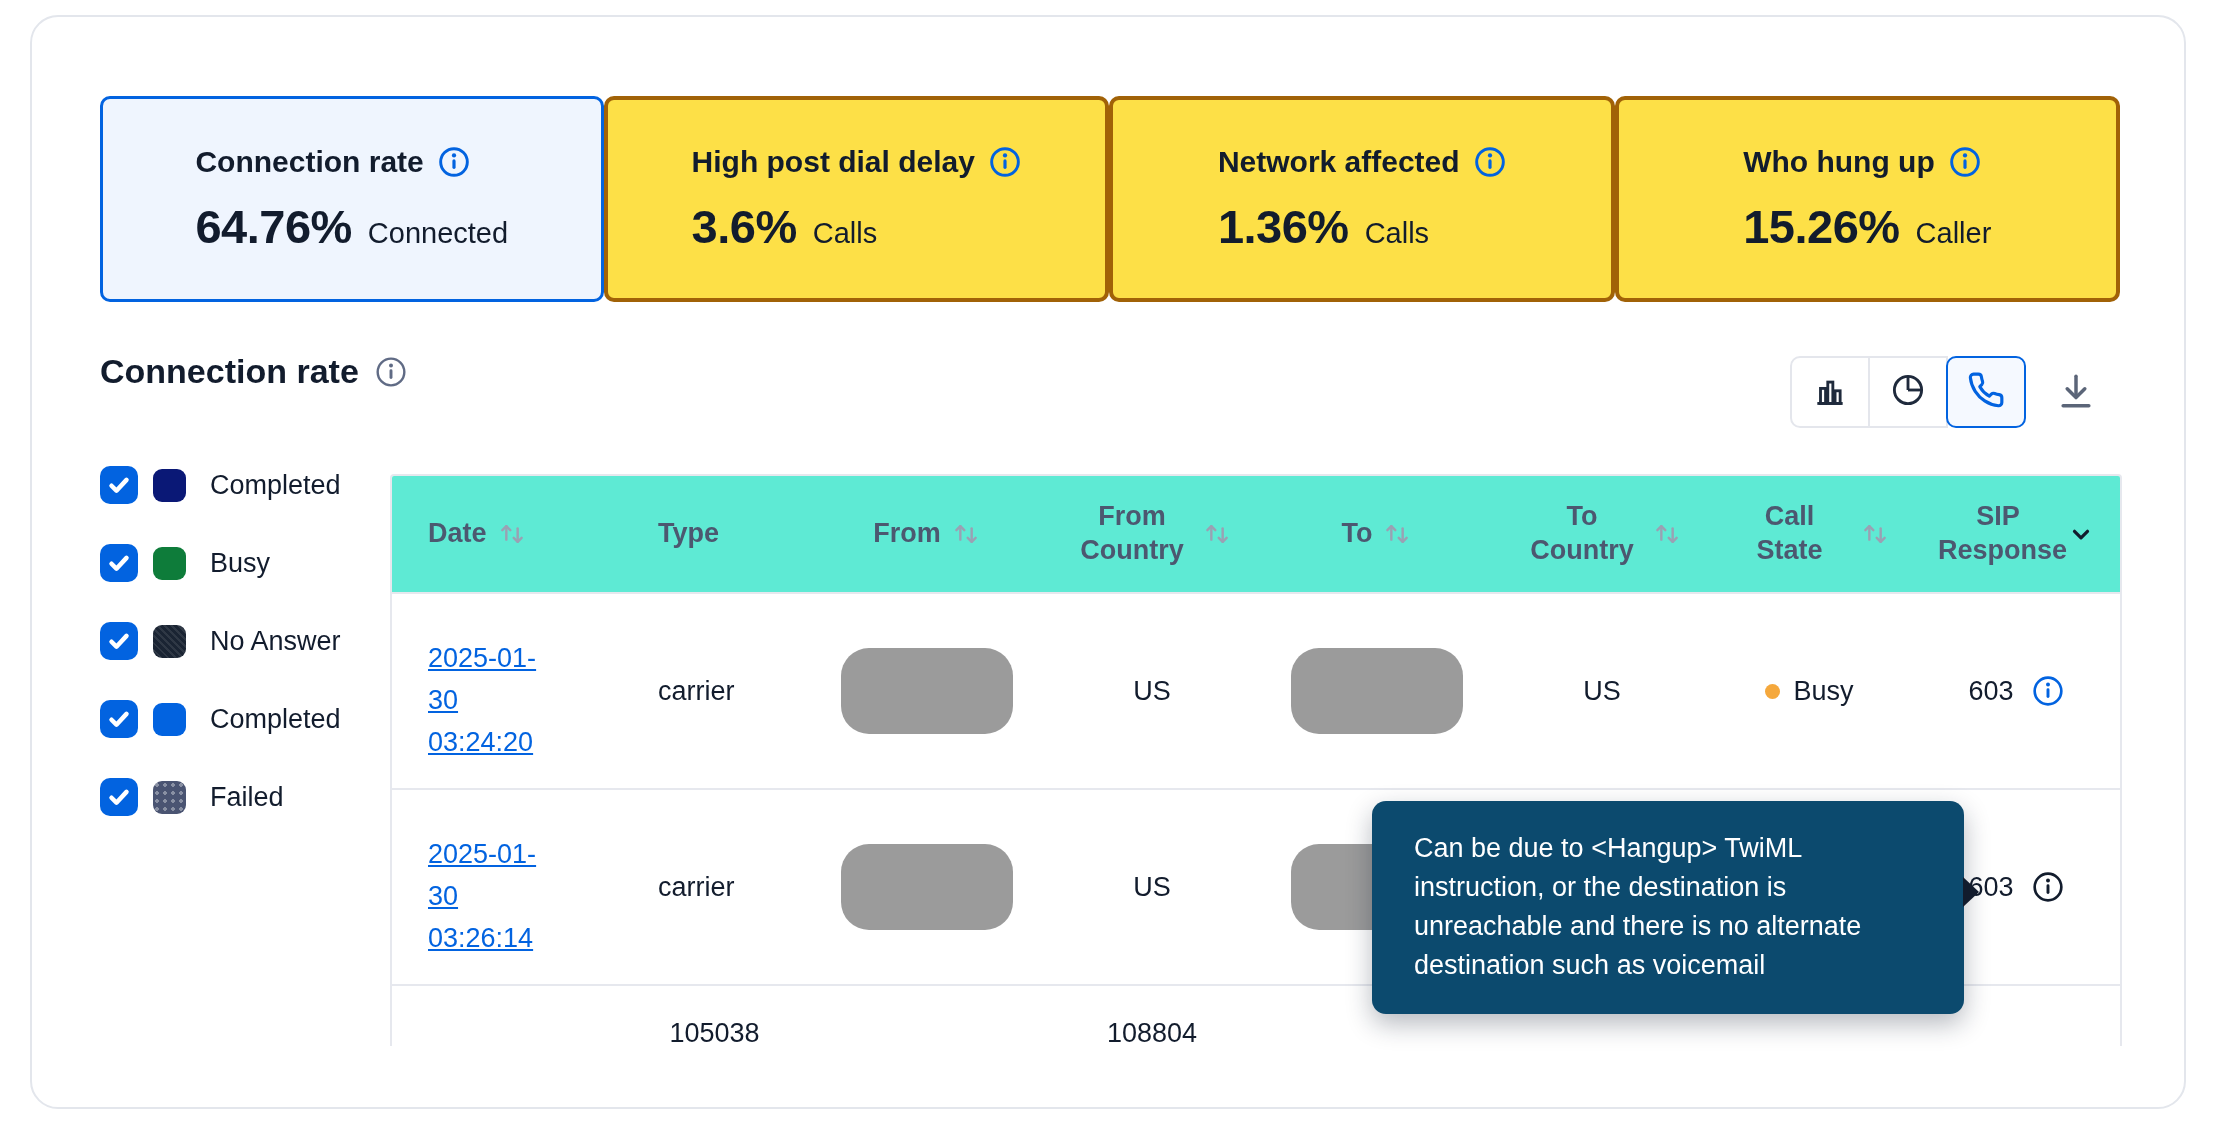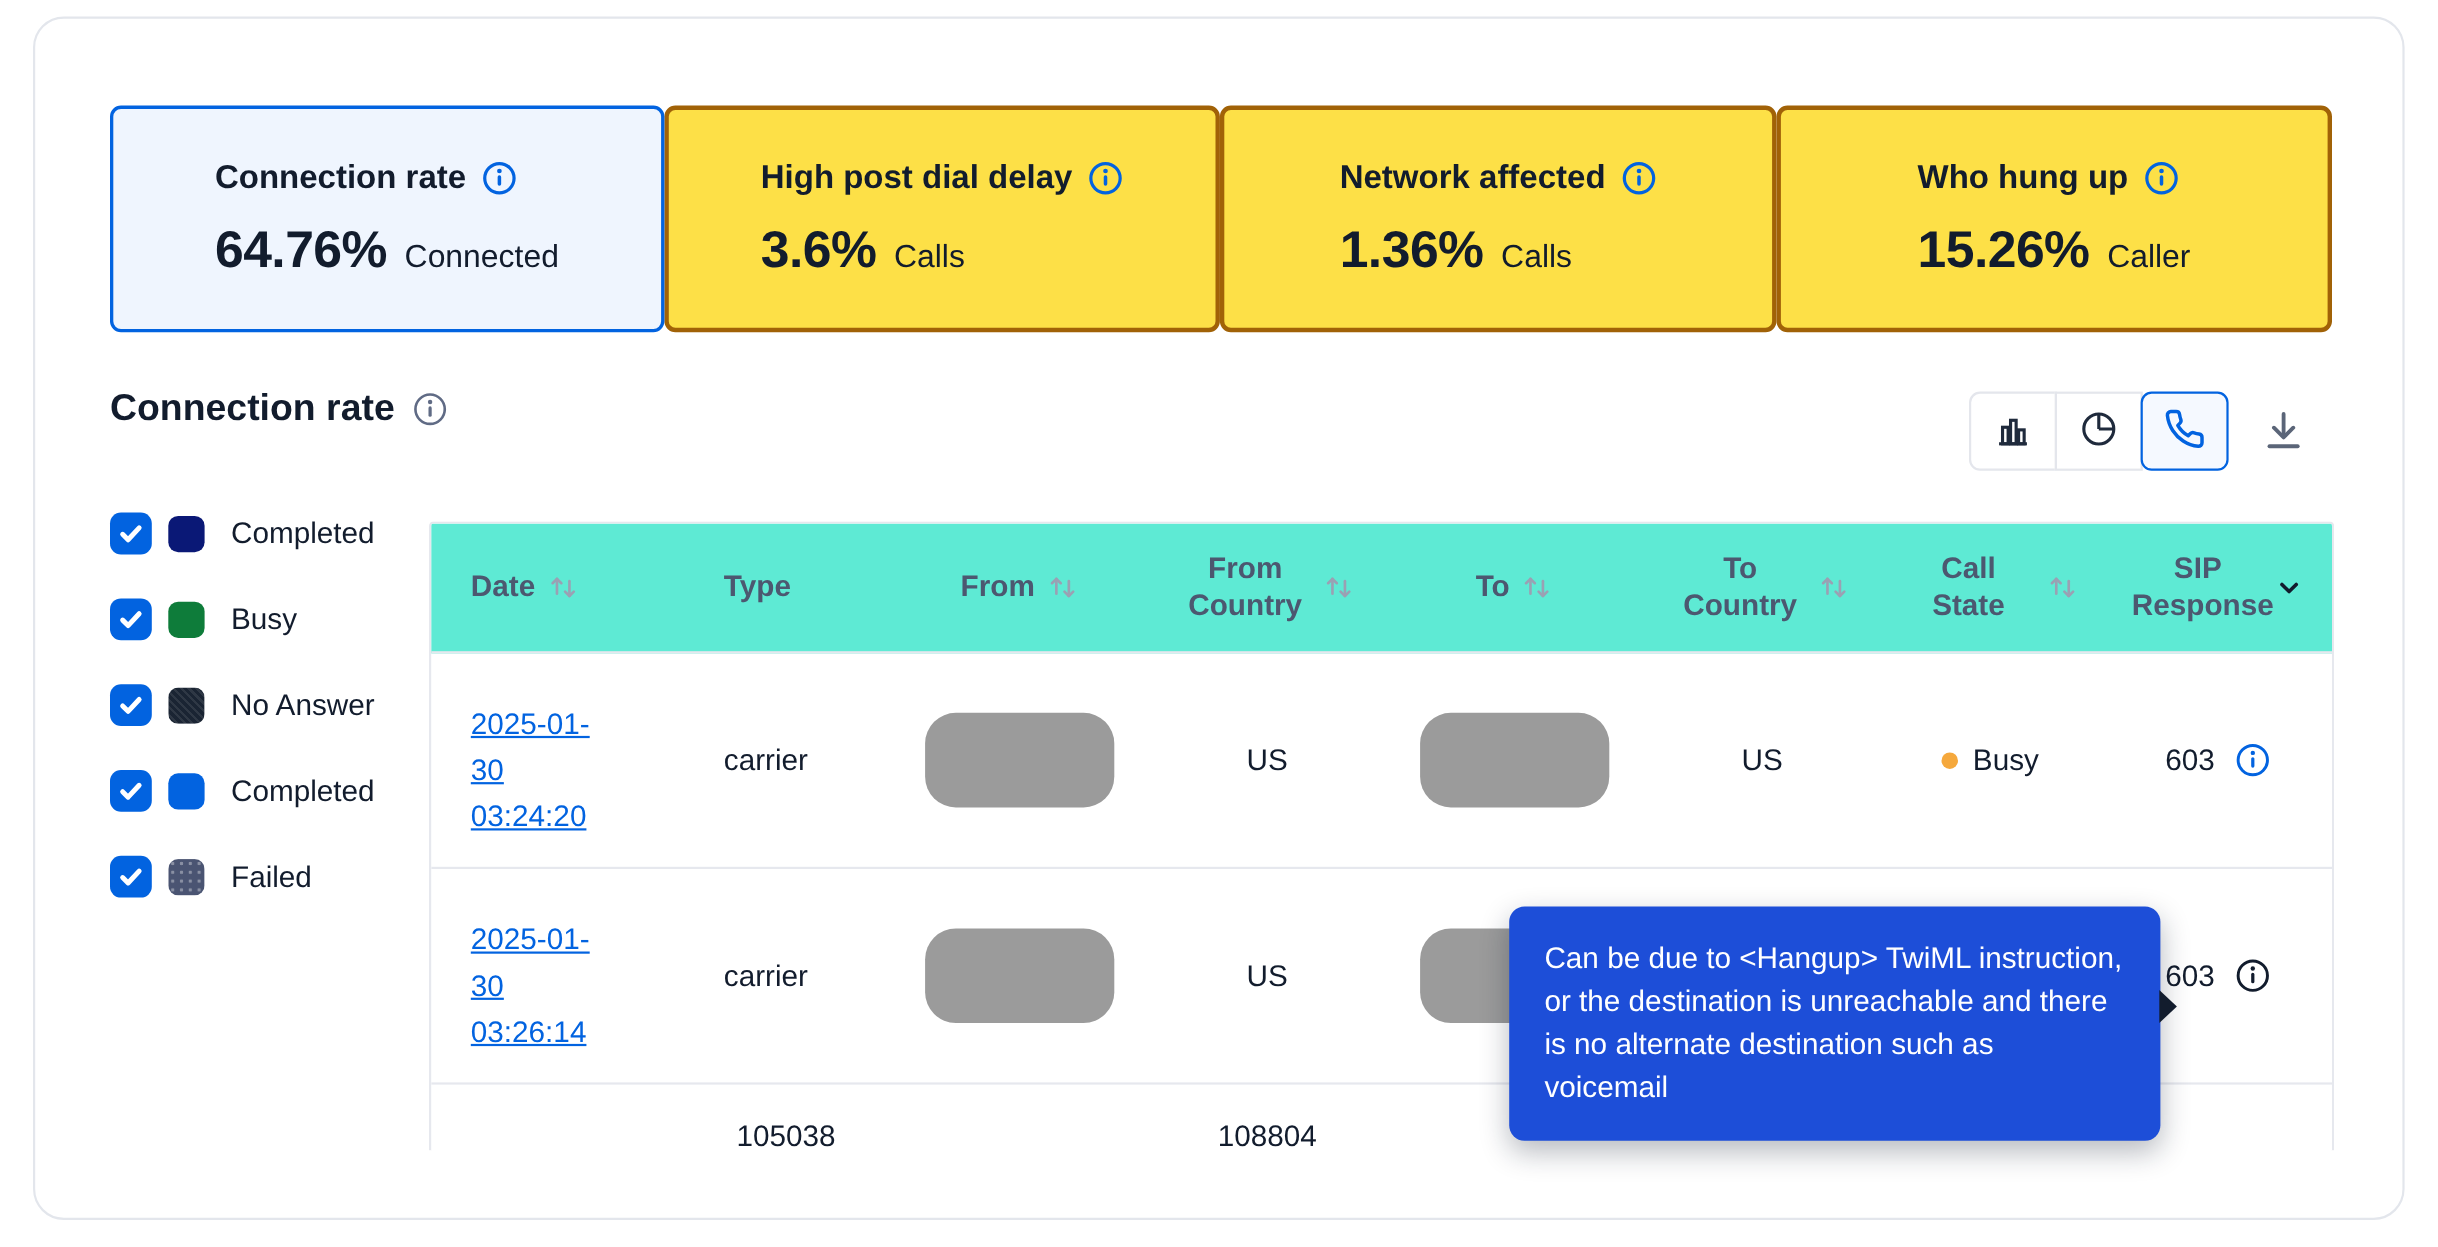--- a/index.html
+++ b/index.html
@@ -110,22 +110,22 @@
   .blob{width:172px;height:86px;border-radius:28px;background:#9B9B9B;}
   .dot{width:15px;height:15px;border-radius:50%;background:#F5A83C;margin-right:13px;flex:0 0 auto;}
   .sip-num{margin-right:18px;}
   .row-partial{height:196px;align-items:start;}
   .row-partial .td{align-items:flex-start;}
   .row-partial .date-link{margin-top:6px;}
   .num-clip{margin-top:32px;font-size:27px;color:#121C2D;}
 
   
   .tooltip{
-    position:absolute;left:1372px;top:824px;width:592px;box-sizing:border-box;
-    background:#1d4ed8;color:#fff;border-radius:14px;padding:28px 32px;
+    position:absolute;left:1372px;top:801px;width:592px;box-sizing:border-box;
+    background:#0c4a6e;color:#fff;border-radius:14px;padding:28px 42px;
     font-size:27px;line-height:1.45;z-index:10;
     box-shadow:0 10px 26px rgba(18,28,45,0.30);
   }
   .tooltip:after{
     content:"";position:absolute;right:-15px;top:76px;width:0;height:0;
     border-top:15px solid transparent;border-bottom:15px solid transparent;
     border-left:16px solid #121C2D;
   }
 </style>
 </head>

